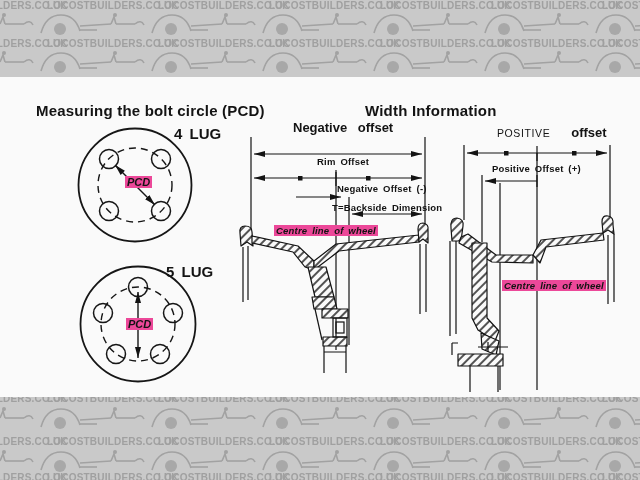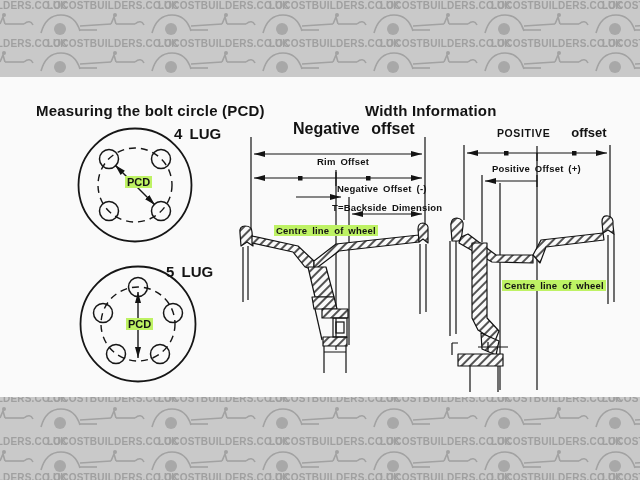--- a/index.html
+++ b/index.html
@@ -7,24 +7,24 @@
        background:#fafafa;font-family:"Liberation Sans",sans-serif;}
   .wm-band{position:absolute;left:0;width:640px;background:#c9c9c9;overflow:hidden;z-index:3;}
   #wm-top{top:0;height:77px;}
   #wm-bottom{top:397px;height:83px;}
   .wm-row{position:absolute;white-space:nowrap;}
   .wm-row.text{left:-64px;font-size:10px;font-weight:bold;color:#a0a0a0;letter-spacing:.2px;}
   .wm-row.car{left:-72px;height:25px;}
   .wm-tile{display:inline-block;width:111px;overflow:visible;}
   .lbl{position:absolute;color:#131313;white-space:nowrap;z-index:2;}
   .h1{font-size:15px;font-weight:bold;letter-spacing:.2px;margin-top:12px;}
-  .h2{font-size:16px;font-weight:bold;word-spacing:7px;}
+  .h2{font-size:13px;font-weight:bold;word-spacing:7px;}
   .small{font-size:9.5px;font-weight:bold;letter-spacing:.2px;word-spacing:2px;}
-  .bg{background:#bef264;padding:0 2px;}
-  .caps{font-size:10.5px;font-weight:bold;letter-spacing:.6px;}
+  .bg{background:#ec4899;padding:0 2px;font-style:italic;}
+  .caps{font-size:10.5px;font-weight:normal;letter-spacing:.6px;}
   .rest{font-size:13px;font-weight:bold;margin-left:21px;}
   .lug{font-size:15px;font-weight:bold;word-spacing:3px;}
   .pcd{font-size:11px;font-weight:bold;}
   #art{position:absolute;left:0;top:0;z-index:1;}
 </style>
 </head>
 <body>
 
 <svg id="art" width="640" height="480" viewBox="0 0 640 480">
   <defs>

